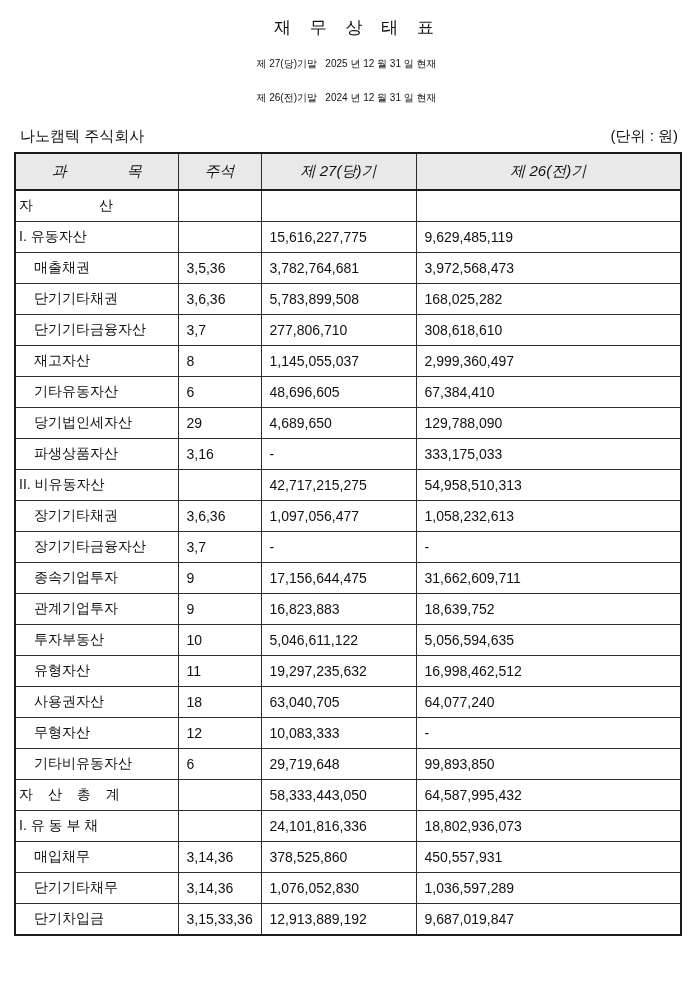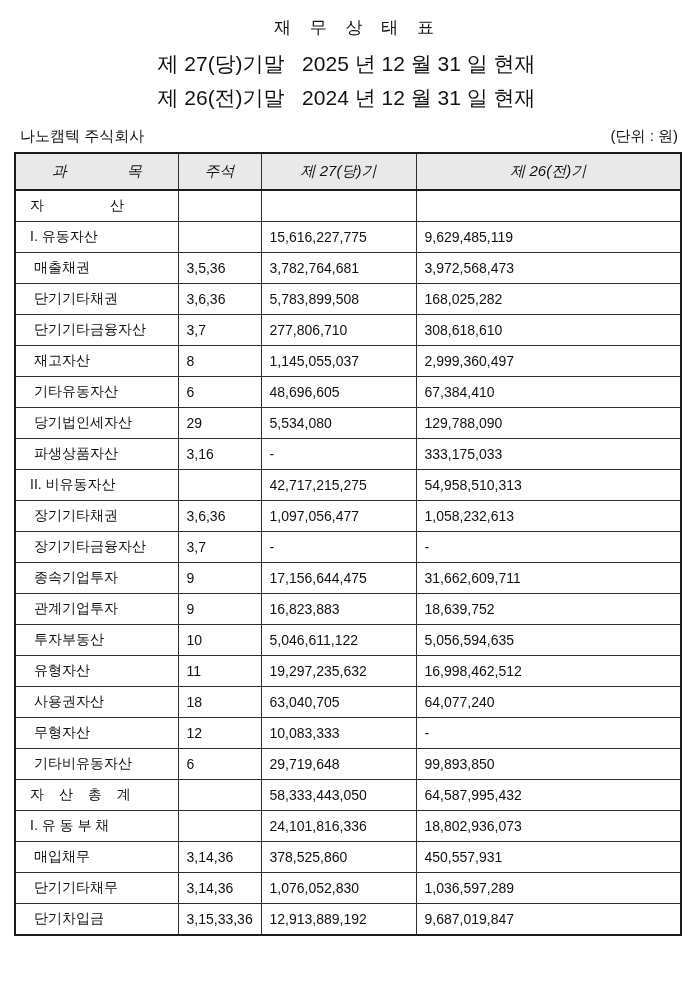--- a/index.html
+++ b/index.html
@@ -22,21 +22,21 @@
     text-align: center;
     font-size: 17px;
     font-weight: normal;
     line-height: 28px;
     word-spacing: 12px;
     letter-spacing: 1px;
     white-space: pre;
   }
   .subtitle {
     text-align: center;
-    font-size: 21px;
+    font-size: 10px;
     line-height: 24px;
     margin-top: 10px;
     white-space: pre;
   }
   .company-row {
     display: flex;
     justify-content: space-between;
     align-items: flex-start;
     margin: 15px 15px 5px 20px;
     font-size: 15px;
@@ -66,21 +66,21 @@
   }
   .fs-table thead th.col-account {
     word-spacing: 56px;
   }
   .fs-table tbody td {
     height: 30px;
     font-size: 14px;
     padding: 0 4px 0 8px;
     text-align: left;
   }
-  .fs-table tbody td.col-account { padding-left: 14px; }
+  .fs-table tbody td.col-account { padding-left: 3px; }
   .fs-table tbody td.detail      { padding-left: 18px; }
   .fs-table tbody td.spread-wide  { word-spacing: 62px; }
   .fs-table tbody td.spread-total { word-spacing: 11px; }
 </style>
 </head>
 <body>
 
 <div class="page">
 
   <h1 class="doc-title">재 무 상 태 표</h1>
@@ -147,21 +147,21 @@
         </tr>
         <tr>
           <td class="col-account detail">기타유동자산</td>
           <td class="col-note">6</td>
           <td class="col-current">48,696,605</td>
           <td class="col-prior">67,384,410</td>
         </tr>
         <tr>
           <td class="col-account detail">당기법인세자산</td>
           <td class="col-note">29</td>
-          <td class="col-current">5,534,080</td>
+          <td class="col-current">4,689,650</td>
           <td class="col-prior">129,788,090</td>
         </tr>
         <tr>
           <td class="col-account detail">파생상품자산</td>
           <td class="col-note">3,16</td>
           <td class="col-current">-</td>
           <td class="col-prior">333,175,033</td>
         </tr>
         <tr>
           <td class="col-account section">II. 비유동자산</td>

